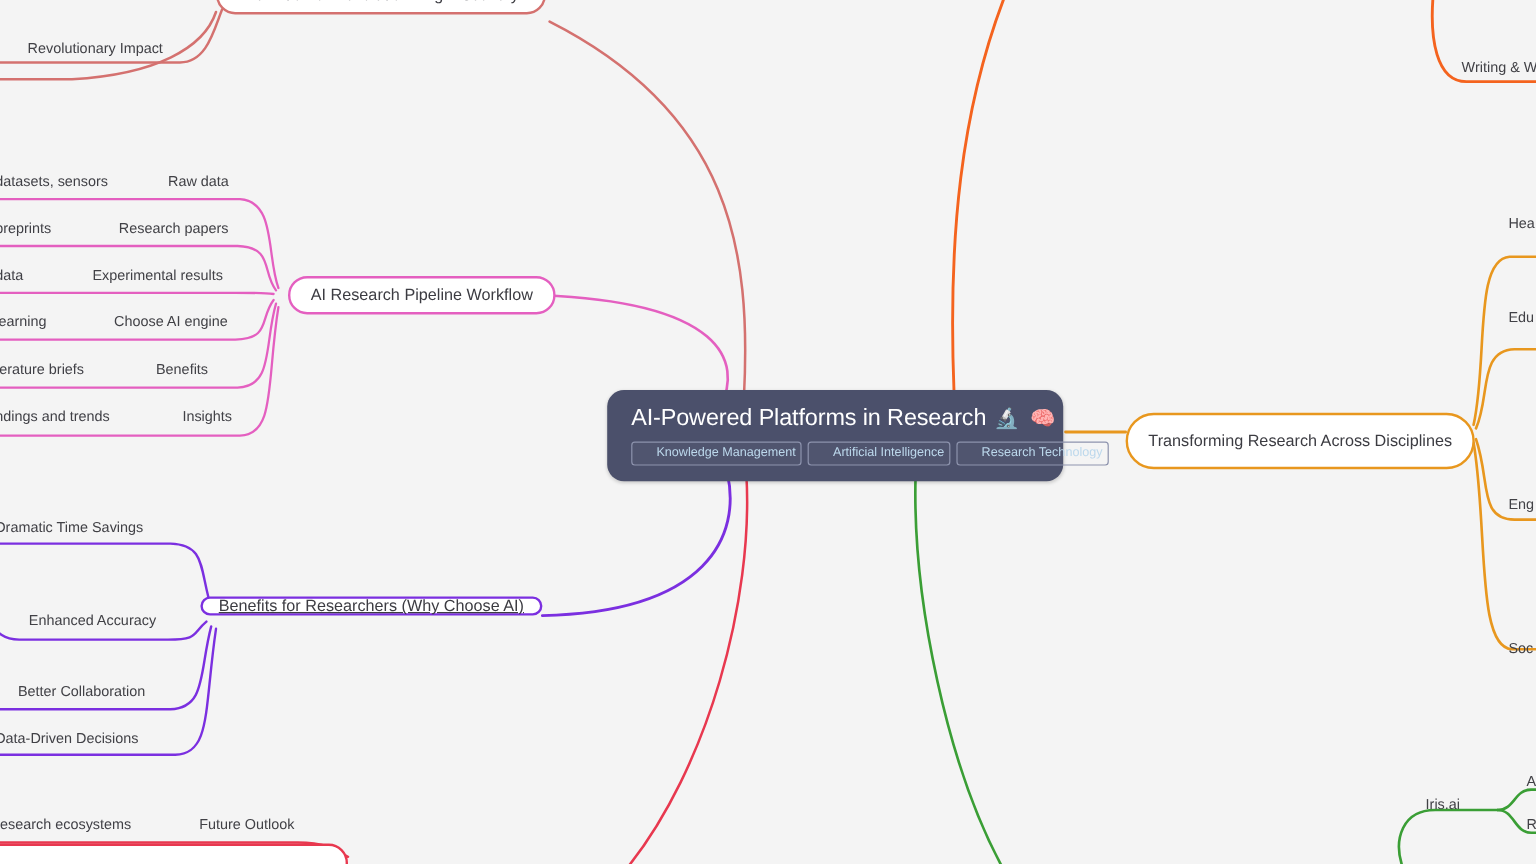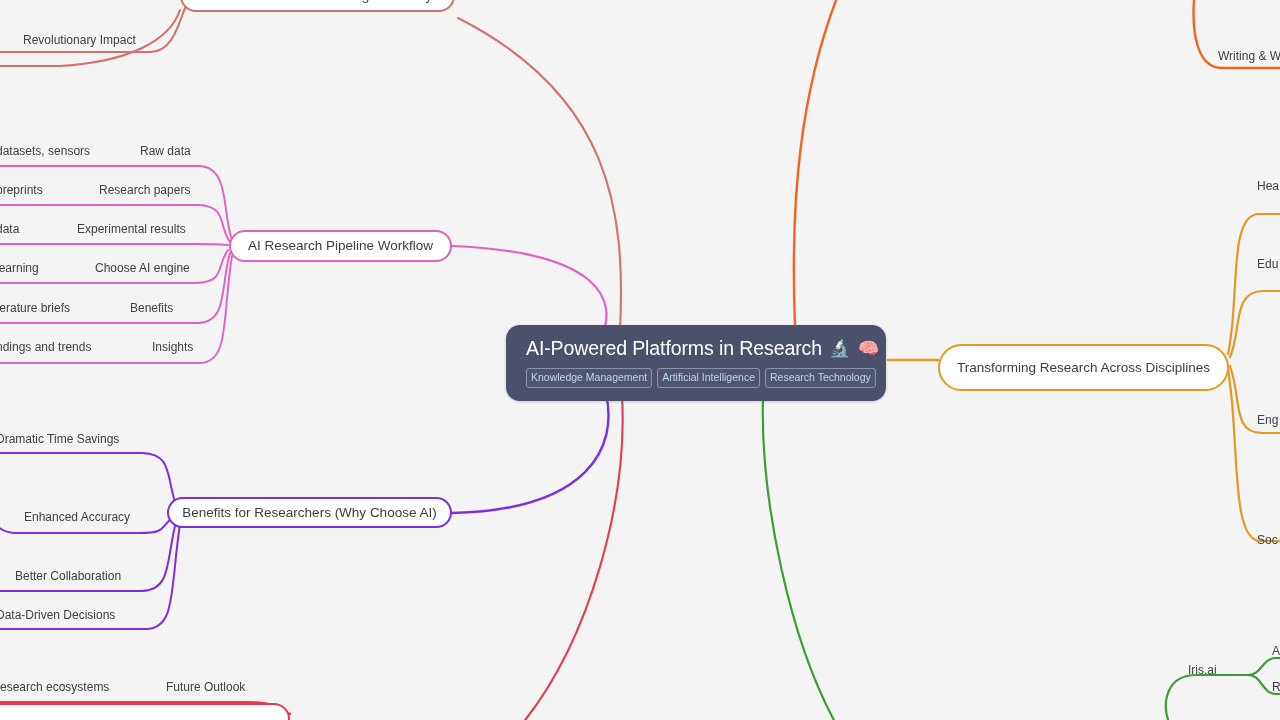--- a/index.html
+++ b/index.html
@@ -51,21 +51,21 @@
     margin-top: 8px;
     display: flex;
     gap: 5px;
   }
   .root-tag {
     border: 1px solid #8d93ad;
     border-radius: 3px;
     color: #bcd8ec;
     font-size: 10.5px;
     line-height: 1;
-    padding: 3px 4px 4px 4px;
+    padding: 3px 4px 4px 20px;
     white-space: nowrap;
     background: rgba(255,255,255,0.03);
   }
 
   
   .pill {
     position: absolute;
     background: #ffffff;
     border-radius: 999px;
     border: 2px solid #999;
@@ -151,25 +151,25 @@
       <span class="root-tag">Knowledge Management</span>
       <span class="root-tag">Artificial Intelligence</span>
       <span class="root-tag">Research Technology</span>
     </div>
   </div>
 
   <div class="pill" style="left:180px; top:-20px; width:275px; height:32px; border-color:#d4716f;">
     <span>Definition of Revolutionizing Discovery</span>
   </div>
 
-  <div class="pill" style="left:229px; top:230px; width:223px; height:32px; border-color:#e45fc0;text-align:center;">
+  <div class="pill" style="left:240px; top:230px; width:223px; height:32px; border-color:#e45fc0;text-align:center;">
     <span>AI Research Pipeline Workflow</span>
   </div>
 
-  <div class="pill" style="left:167px; top:497px; width:285px; height:31px; border-color:#7b2fe0;">
+  <div class="pill" style="left:167px; top:497px; width:285px; height:16px; border-color:#7b2fe0;text-decoration:underline;">
     <span>Benefits for Researchers (Why Choose AI)</span>
   </div>
 
   <div class="pill" style="left:-120px; top:703px; width:410px; height:32px; border-color:#e8384f;">
     <span></span>
   </div>
 
   <div class="pill" style="left:938px; top:344px; width:291px; height:47px; border-color:#e8971e;">
     <span>Transforming Research Across Disciplines</span>
   </div>

